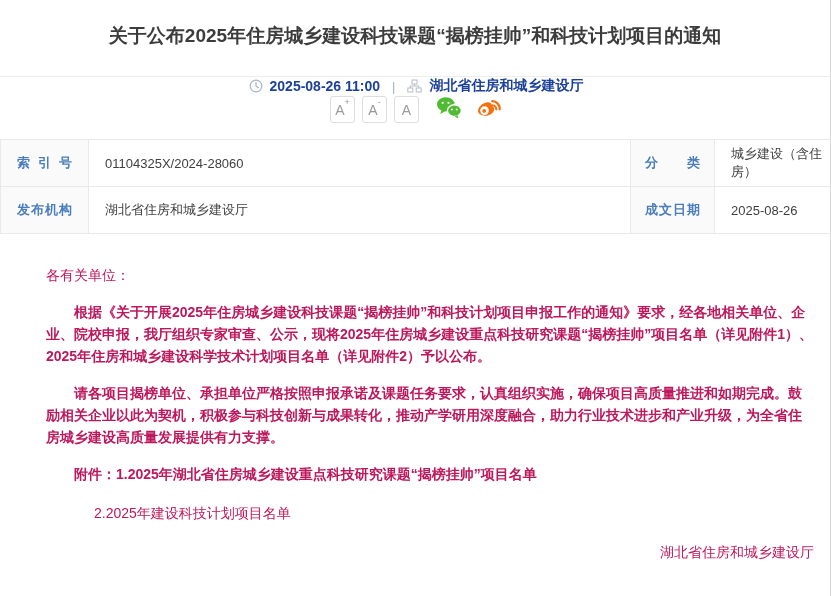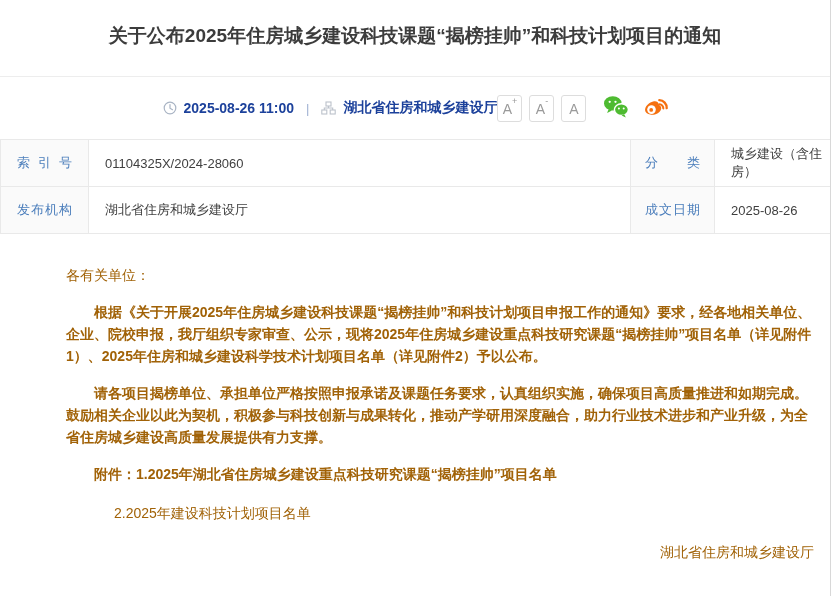--- a/index.html
+++ b/index.html
@@ -16,22 +16,23 @@
   .header { padding-top: 21px; padding-bottom: 25px; border-bottom: 1px solid #ededed; }
   .page-title {
     text-align: center;
     font-size: 19px; font-weight: 700; color: #3c3c3c;
     line-height: 30px;
   }
 
   
   .meta-bar {
     height: 62px;
-    display: flex; align-items: center; justify-content: center;
+    display: flex; align-items: center; justify-content: flex-start;
     padding: 0 16px 0 18px;
+    flex-direction: column;
   }
   .meta-left { display: flex; align-items: center; }
   .meta-left svg { display: block; }
   .meta-date { margin-left: 7px; font-size: 14px; font-weight: 700; color: #1c419b; }
   .meta-sep { margin: 0 12px; color: #9fb0d2; font-size: 13px; }
   .meta-source { margin-left: 7px; font-size: 14px; font-weight: 700; color: #1c419b; }
   .meta-right { display: flex; align-items: center; gap: 7px; }
   .font-btn {
     width: 25px; height: 27px;
     border: 1px solid #ddd; border-radius: 3px;
@@ -46,28 +47,28 @@
 
   
   table.info-table {
     width: 100%; border-collapse: collapse; table-layout: fixed;
     font-size: 13px;
   }
   .info-table td { border: 1px solid #e9e9e9; height: 42px; vertical-align: middle; }
   .info-table td.lbl { background: #fafafa; color: #4a7dbb; }
   .info-table td.lbl .jst {
     width: 55px; margin: 14px auto;
-    text-align: justify; text-align-last: justify;
+    text-align: justify; text-align-last: justify; font-weight: bold;
   }
   .info-table td.val { color: #3f3f3f; padding-left: 16px; }
 
   
   .article {
-    padding: 30px 16px 0 66px;
-    font-size: 14px; line-height: 22px; color: #a16207;
+    padding: 30px 16px 0 46px;
+    font-size: 14px; line-height: 22px; color: #be185d;
   }
   .article p { margin-bottom: 15px; }
   .indent { text-indent: 2em; font-weight: bold; }
   .att-line-2 { margin-left: 48px; margin-top: 17px; }
   .att-line-1 { margin-top: 14px; }
   .sig-block { text-align: right; margin-top: 17px; }
   .sig-org { font-size: 14px; }
 </style>
 </head>
 <body>

